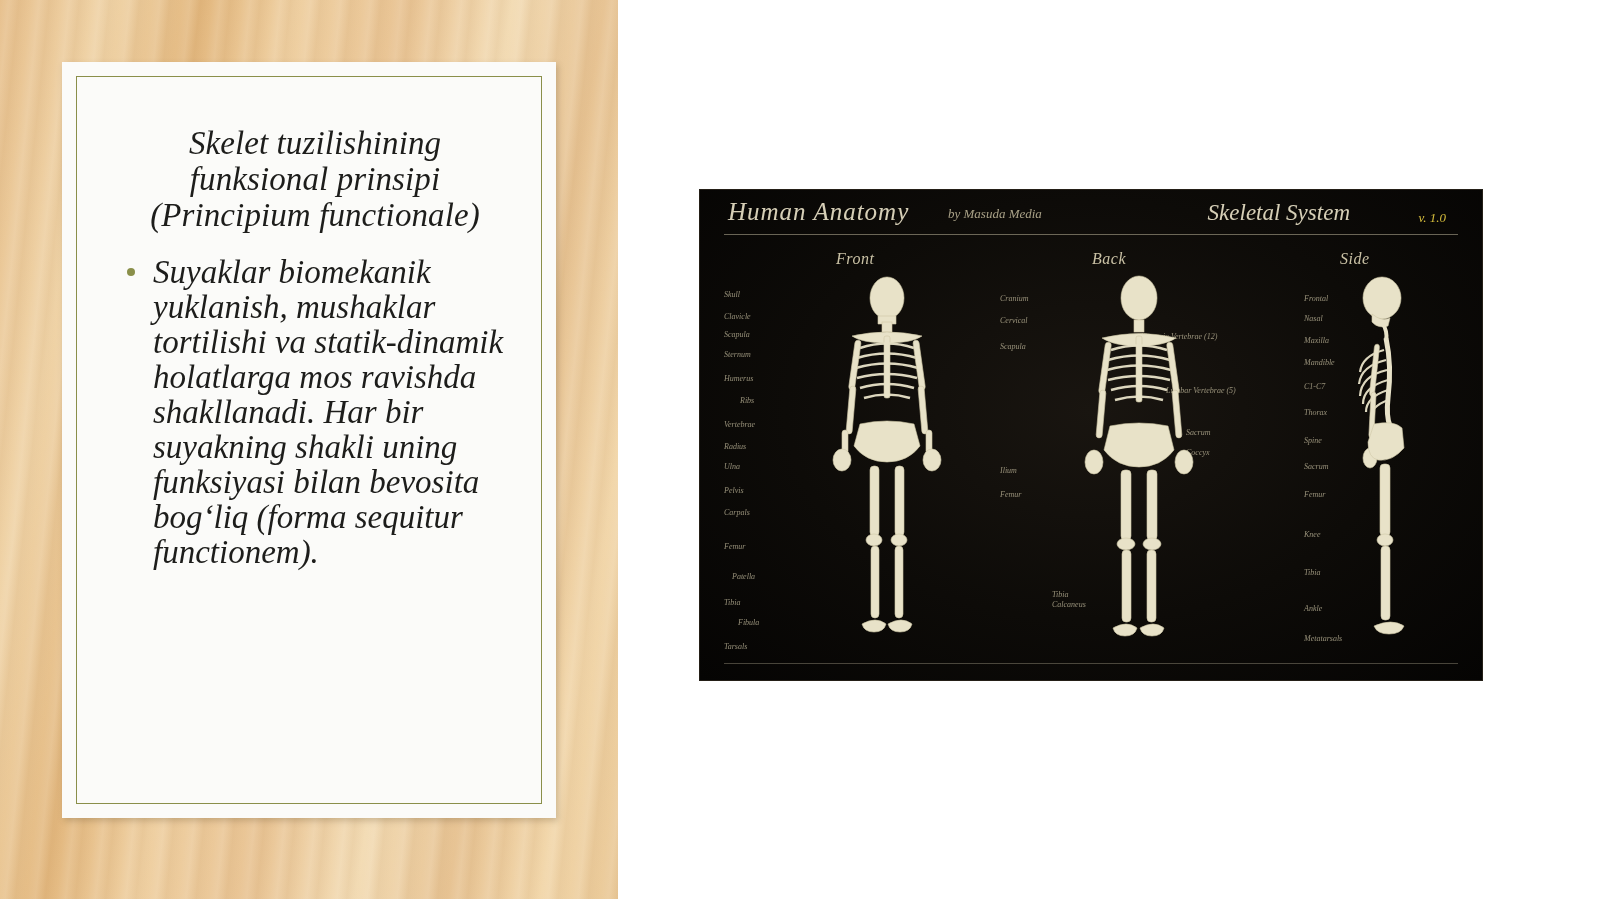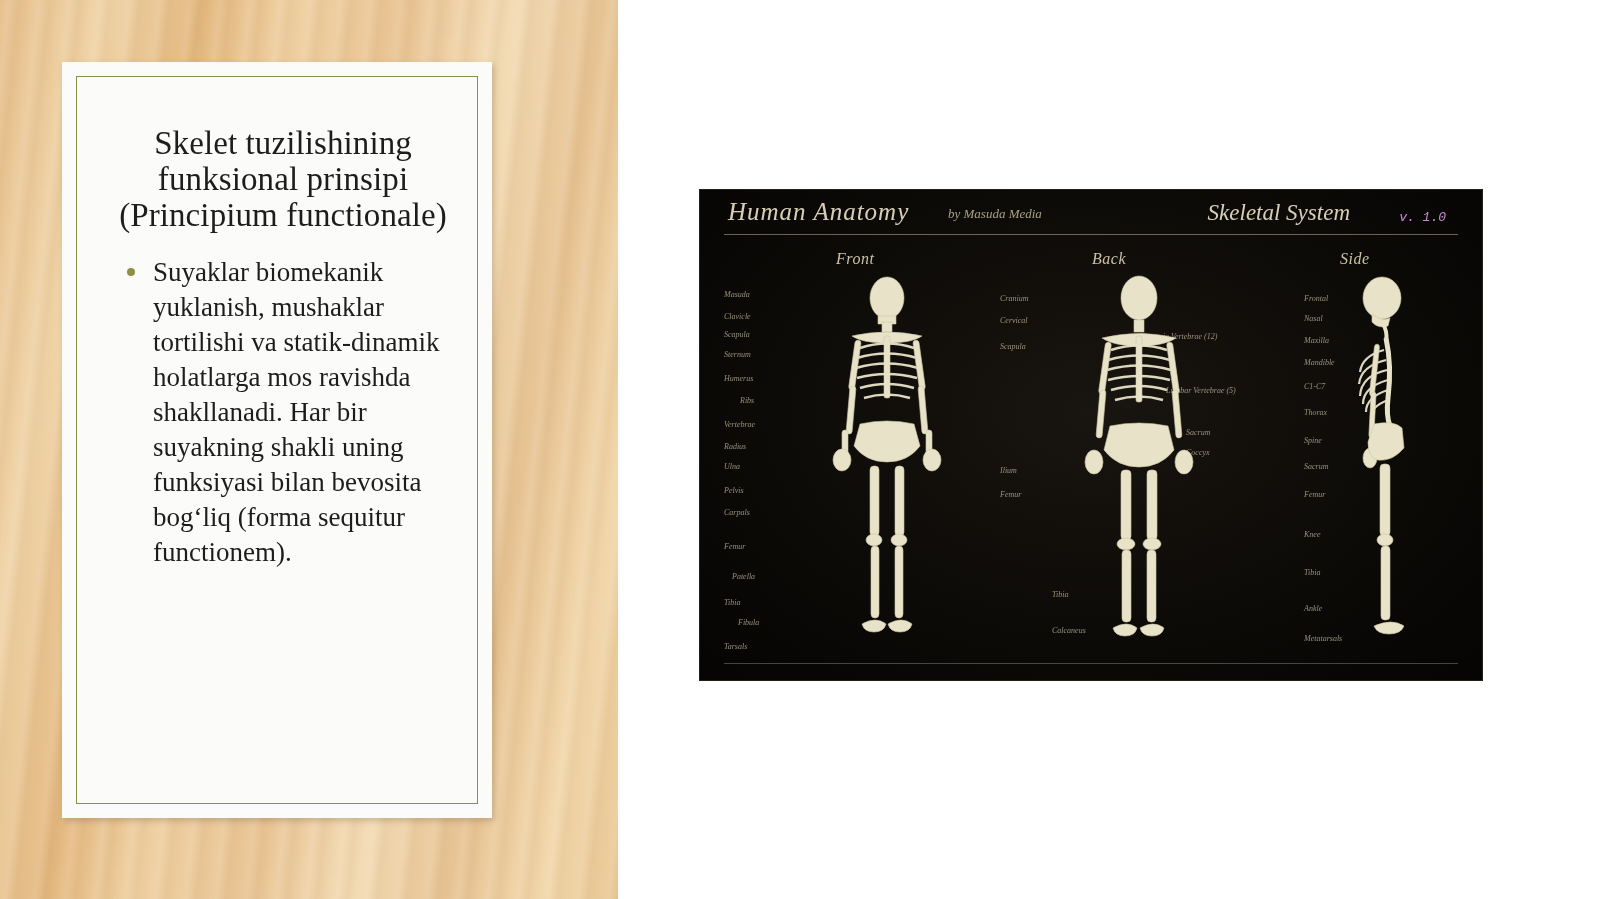--- a/index.html
+++ b/index.html
@@ -46,24 +46,25 @@
         rgba(255,255,255,0.00) 0px,
         rgba(255,255,255,0.10) 9px,
         rgba(160,110,55,0.07) 19px,
         rgba(255,255,255,0.00) 30px);
   }
   
   .text-card {
     position: absolute;
     left: 62px;
     top: 62px;
-    width: 430px;
+    width: 494px;
     height: 756px;
     background: #fbfbf9;
     box-shadow: 2px 3px 6px rgba(90,70,40,0.25);
+    font-style: italic;
   }
   .text-card-inner {
     position: absolute;
     left: 14px;
     top: 14px;
     right: 14px;
     bottom: 14px;
     border: 1.5px solid #8a8f4a;
   }
   .card-content {
@@ -87,21 +88,21 @@
   }
   .bullet-list {
     list-style: none;
     margin: 0;
     padding: 0;
   }
   .bullet-item {
     position: relative;
     padding-left: 34px;
     font-family: "Liberation Serif", serif;
-    font-size: 27px;
+    font-size: 33px;
     line-height: 35px;
     color: #1d1d1b;
   }
   .bullet-item .dot {
     position: absolute;
     left: 8px;
     top: 13px;
     width: 8px;
     height: 8px;
     background: #8a8f4a;
@@ -168,23 +169,23 @@
     font-family: "Liberation Serif", serif;
     font-size: 23px;
     color: #e8e0c6;
     opacity: 0.92;
     font-style: italic;
   }
   .fig-plate {
     position: absolute;
     right: 36px;
     top: 20px;
-    font-family: Liberation Mono, monospace;
+    font-family: Liberation Serif, serif;
     font-size: 13px;
-    color: #f0abfc;
+    color: #fde047;
     opacity: 0.82;
     font-style: italic;
   }
   .view-label {
     position: absolute;
     font-family: "Liberation Serif", serif;
     font-size: 16px;
     color: #ded5b6;
     opacity: 0.9;
     font-style: italic;
@@ -243,21 +244,21 @@
     <div class="fig-title">Human Anatomy</div>
     <div class="fig-author">by Masuda Media</div>
     <div class="fig-subject">Skeletal System</div>
     <div class="fig-plate">v. 1.0</div>
 
     <div class="view-label v1">Front</div>
     <div class="view-label v2">Back</div>
     <div class="view-label v3">Side</div>
 
     <div>
-      <div class="anno" style="left:24px; top:100px;">Masuda</div>
+      <div class="anno" style="left:24px; top:100px;">Skull</div>
       <div class="anno" style="left:24px; top:122px;">Clavicle</div>
       <div class="anno" style="left:24px; top:140px;">Scapula</div>
       <div class="anno" style="left:24px; top:160px;">Sternum</div>
       <div class="anno" style="left:24px; top:184px;">Humerus</div>
       <div class="anno" style="left:24px; top:206px;margin-left:16px;">Ribs</div>
       <div class="anno" style="left:24px; top:230px;">Vertebrae</div>
       <div class="anno" style="left:24px; top:252px;">Radius</div>
       <div class="anno" style="left:24px; top:272px;">Ulna</div>
       <div class="anno" style="left:24px; top:296px;">Pelvis</div>
       <div class="anno" style="left:24px; top:318px;">Carpals</div>
@@ -272,21 +273,21 @@
       <div class="anno" style="left:300px; top:104px;">Cranium</div>
       <div class="anno" style="left:300px; top:126px;">Cervical</div>
       <div class="anno" style="left:300px; top:152px;">Scapula</div>
       <div class="anno" style="left:440px; top:142px;">Thoracic Vertebrae (12)</div>
       <div class="anno" style="left:466px; top:196px;">Lumbar Vertebrae (5)</div>
       <div class="anno" style="left:486px; top:238px;">Sacrum</div>
       <div class="anno" style="left:486px; top:258px;">Coccyx</div>
       <div class="anno" style="left:300px; top:276px;">Ilium</div>
       <div class="anno" style="left:300px; top:300px;">Femur</div>
       <div class="anno" style="left:352px; top:400px;">Tibia</div>
-      <div class="anno" style="left:352px; top:436px;">Calcaneus</div>
+      <div class="anno" style="left:352px; top:410px;">Calcaneus</div>
     </div>
 
     <div>
       <div class="anno" style="left:604px; top:104px;">Frontal</div>
       <div class="anno" style="left:604px; top:124px;">Nasal</div>
       <div class="anno" style="left:604px; top:146px;text-align:center;">Maxilla</div>
       <div class="anno" style="left:604px; top:168px;">Mandible</div>
       <div class="anno" style="left:604px; top:192px;">C1-C7</div>
       <div class="anno" style="left:604px; top:218px;">Thorax</div>
       <div class="anno" style="left:604px; top:246px;">Spine</div>

